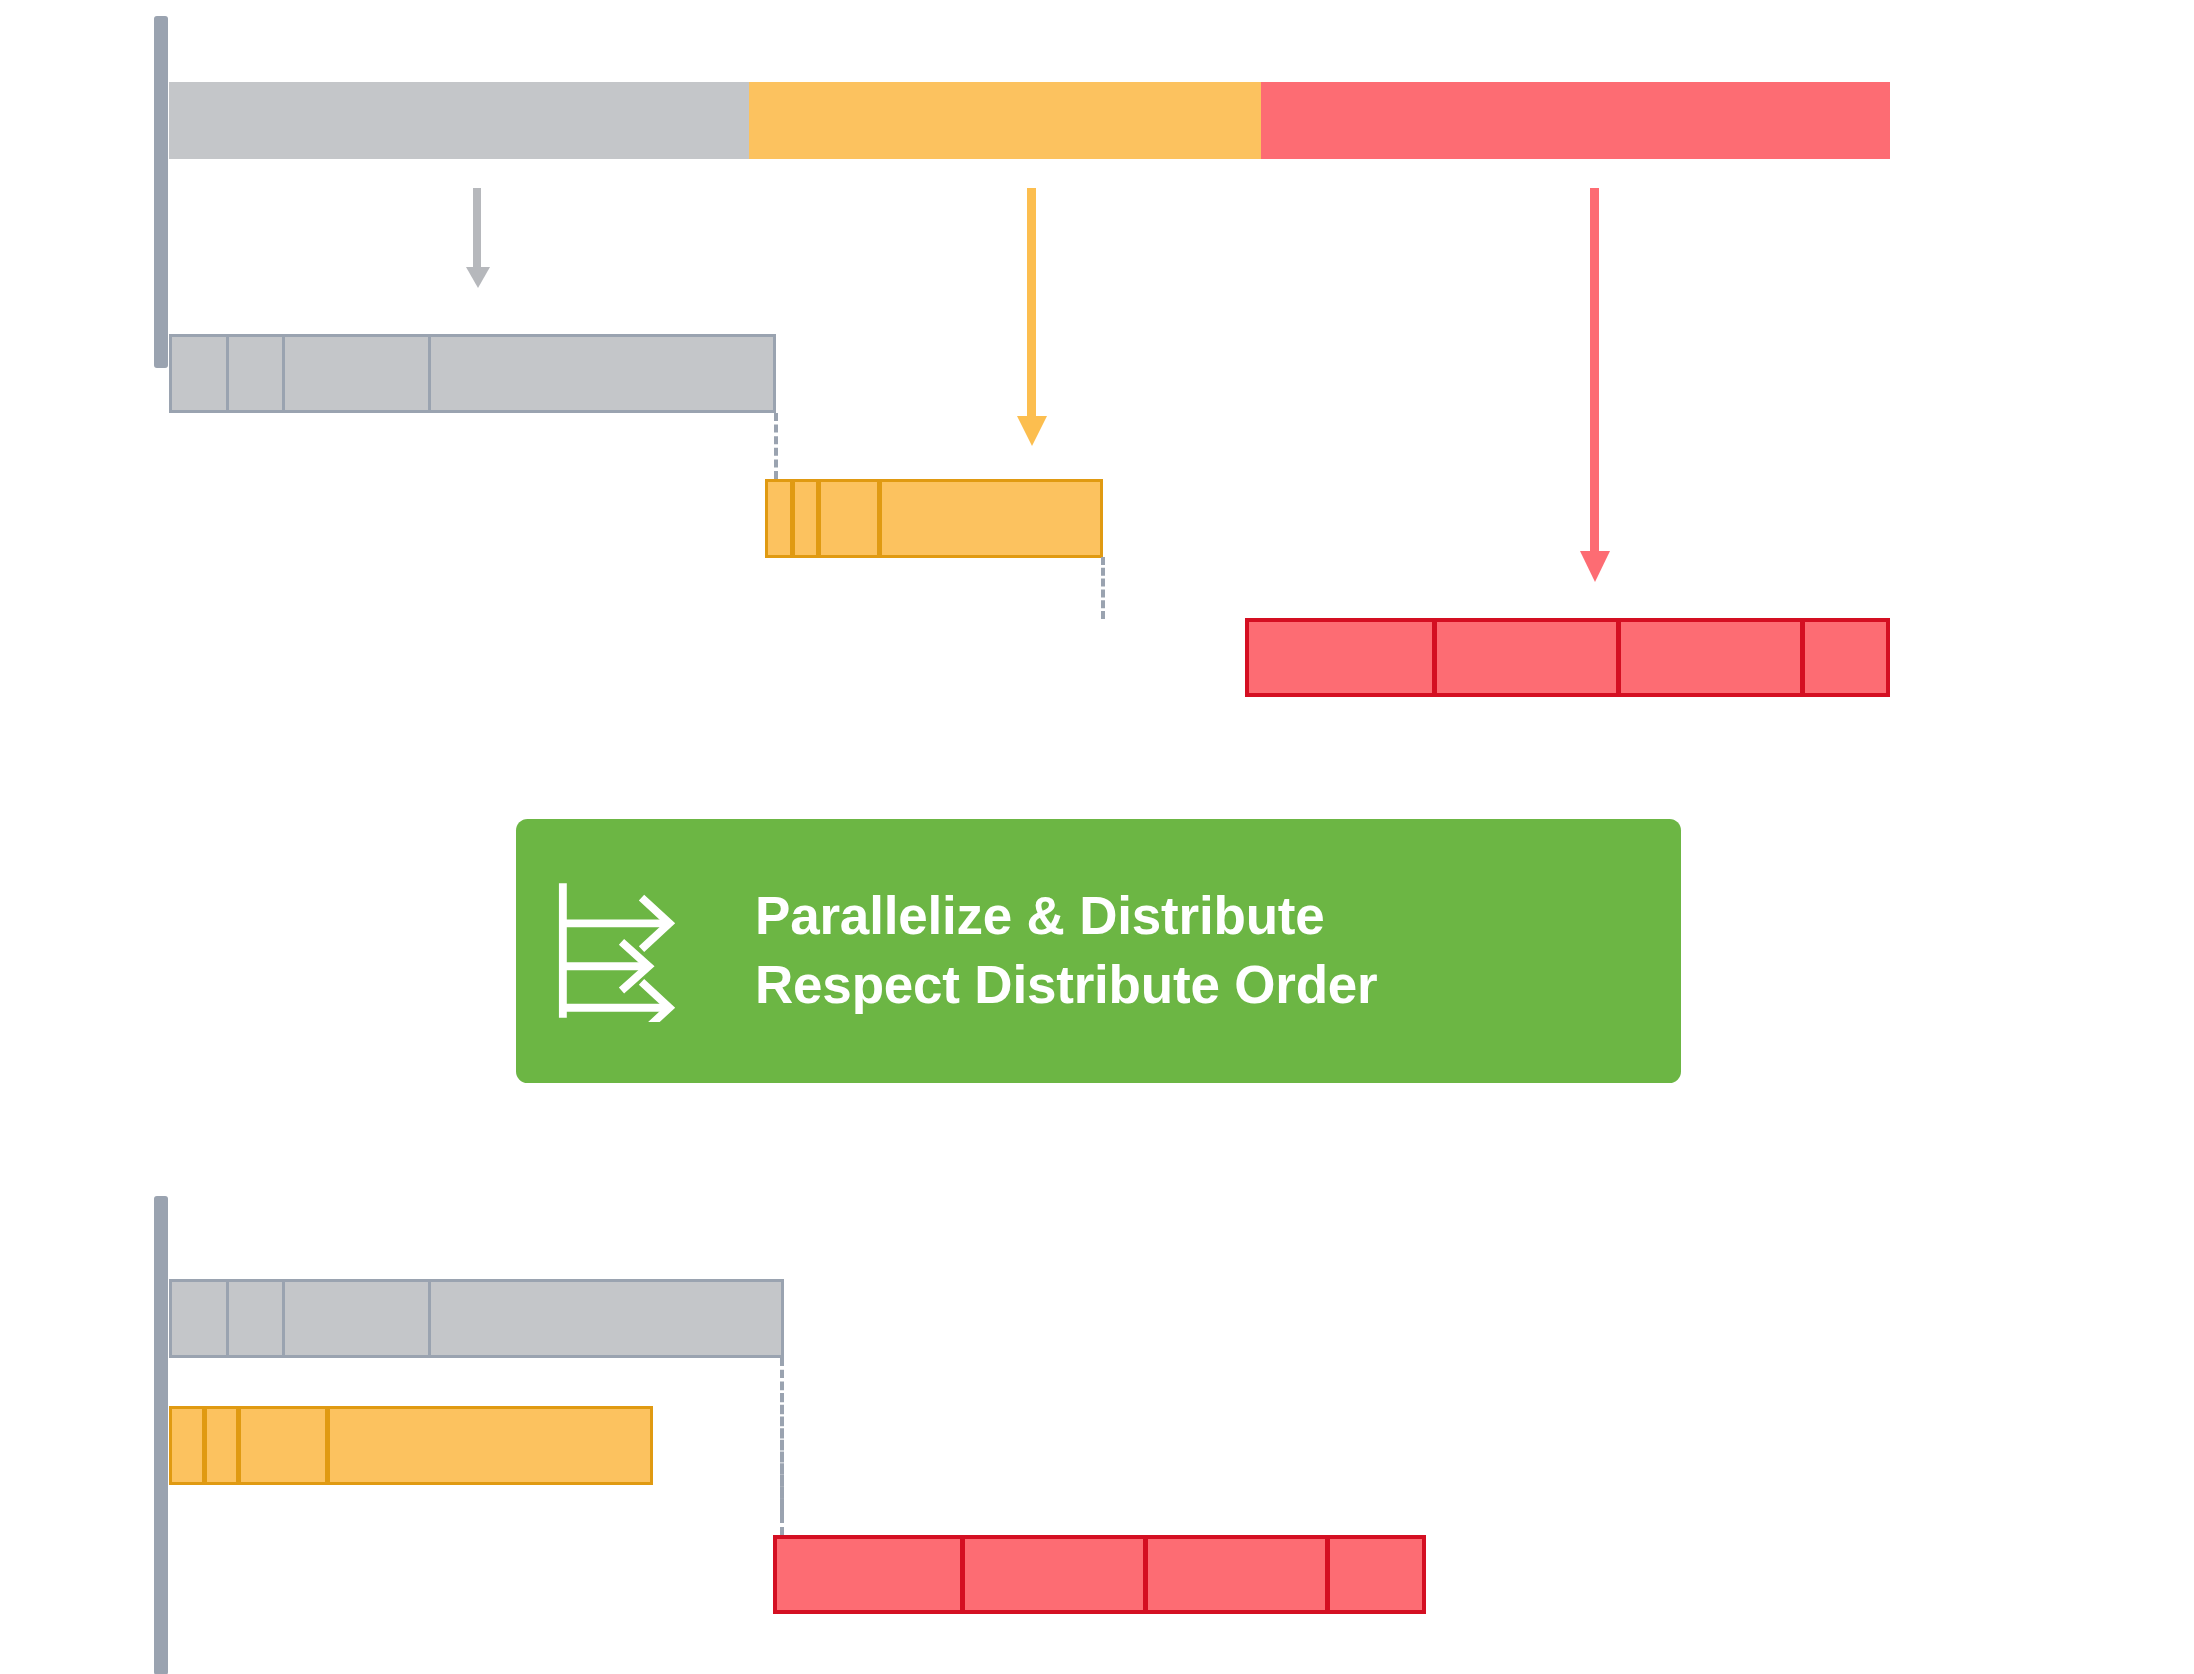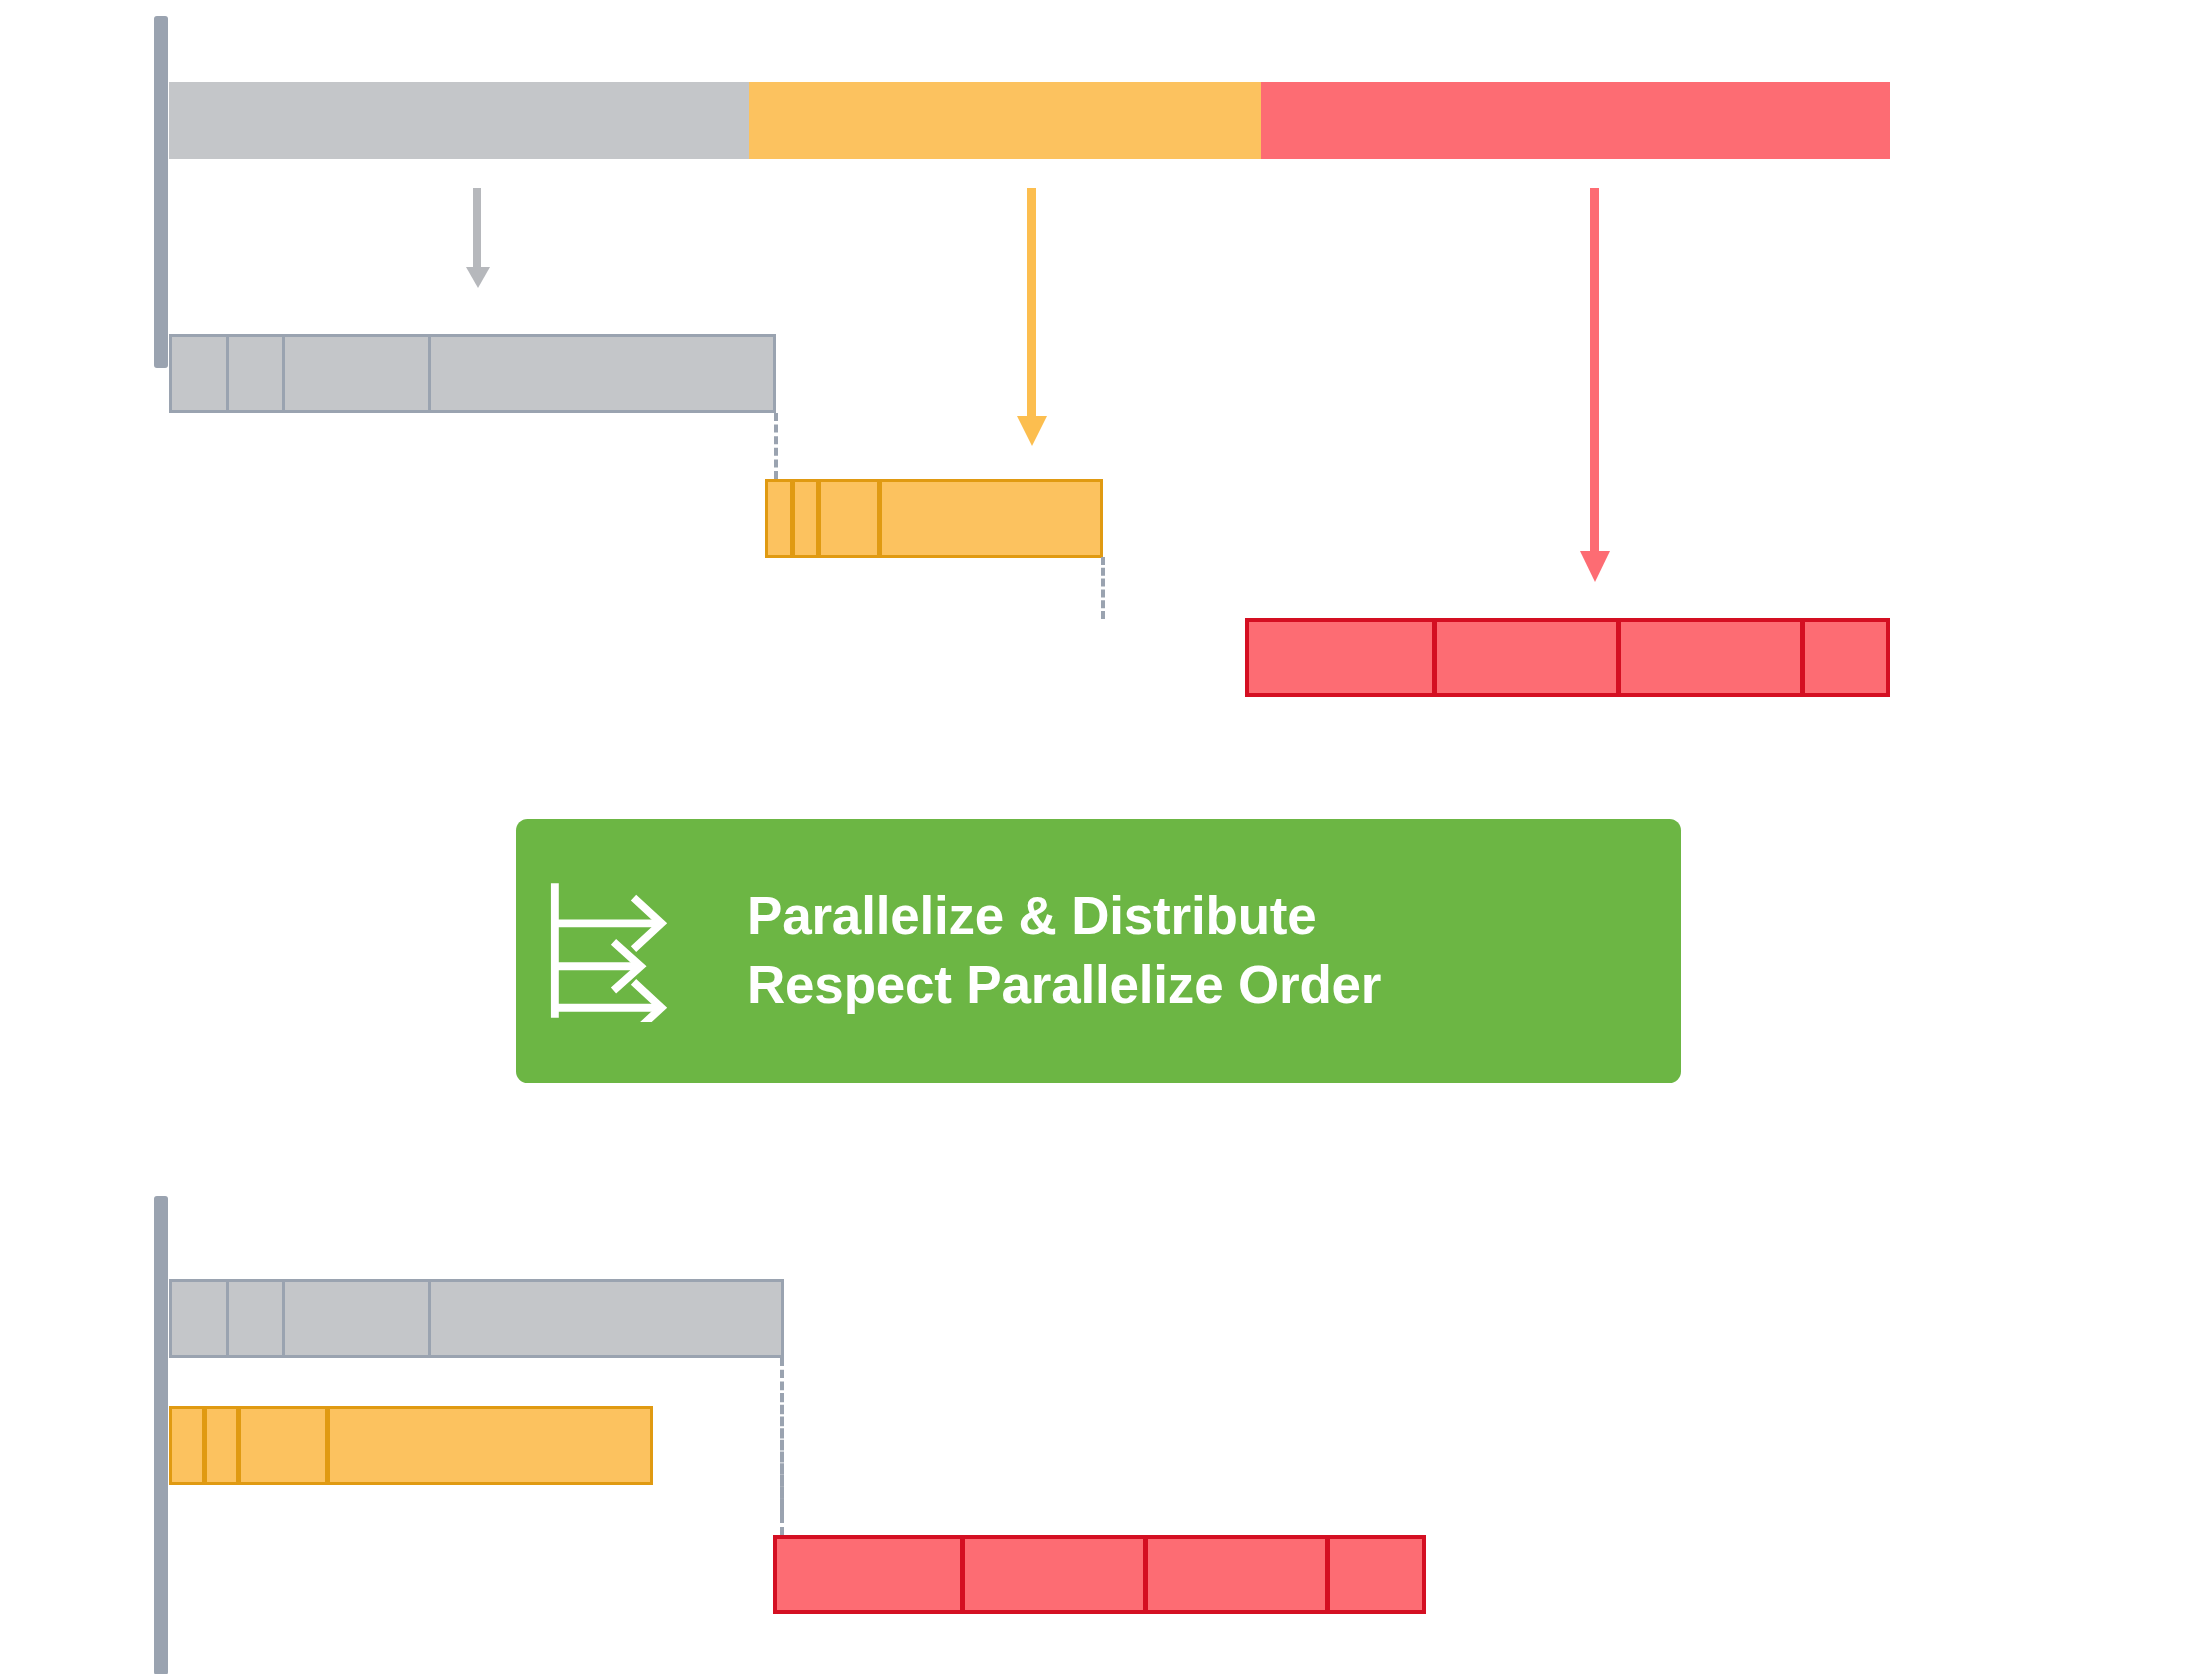--- a/index.html
+++ b/index.html
@@ -149,41 +149,41 @@
     <div class="dashed" style="left:1101px; top:557px; height:62px;"></div>
 
     <div class="seg-bar red" style="left:1245px; top:618px; width:645px; height:79px;">
       <div class="seg" style="width:183px;"></div>
       <div class="seg" style="width:184px;"></div>
       <div class="seg" style="width:184px;"></div>
       <div class="seg" style="flex:1 1 auto;"></div>
     </div>
   </div>
 
-  <div class="callout" style="left:516px; top:819px; width:1165px; height:264px; background:#6cb644;">
+  <div class="callout" style="left:516px; top:819px; width:1165px; height:264px; background:#6cb644;padding-left:8px;">
     <div class="callout-icon">
       <svg width="154" height="143" viewBox="0 0 215 200" xmlns="http://www.w3.org/2000/svg">
         <g fill="none" stroke="#ffffff" stroke-width="11" stroke-linecap="butt" stroke-linejoin="miter">
 
           <line x1="8" y1="6" x2="8" y2="194"></line>
 
           <line x1="8" y1="62" x2="150" y2="62"></line>
           <polyline points="118,26 157,62 118,98"></polyline>
 
           <line x1="8" y1="122" x2="122" y2="122"></line>
           <polyline points="90,88 128,122 90,156"></polyline>
 
           <line x1="8" y1="180" x2="150" y2="180"></line>
           <polyline points="118,144 157,180 118,216"></polyline>
         </g>
       </svg>
     </div>
     <div class="callout-text">
       <div>Parallelize &amp; Distribute</div>
-      <div>Respect Parallelize Order</div>
+      <div>Respect Distribute Order</div>
     </div>
   </div>
 
   <div>
 
     <div class="axis" style="left:154px; top:1196px; width:14.3px; height:479px;"></div>
 
     <div class="seg-bar gray" style="left:169px; top:1279px; width:615px; height:79px;">
       <div class="seg" style="width:54px;"></div>
       <div class="seg" style="width:56px;"></div>

